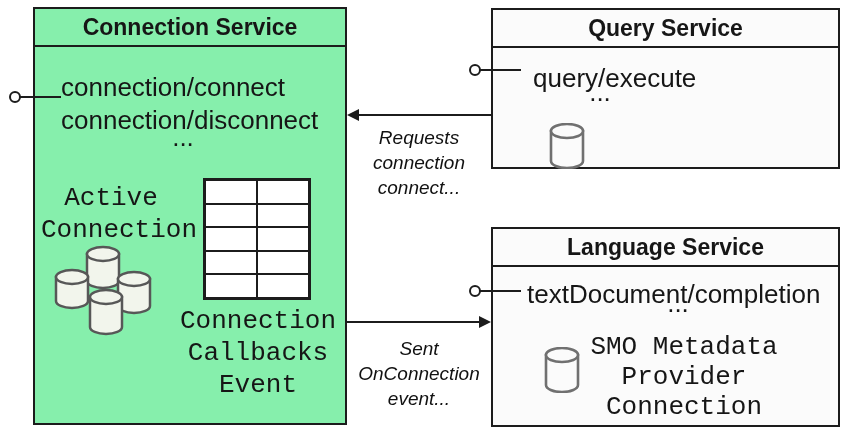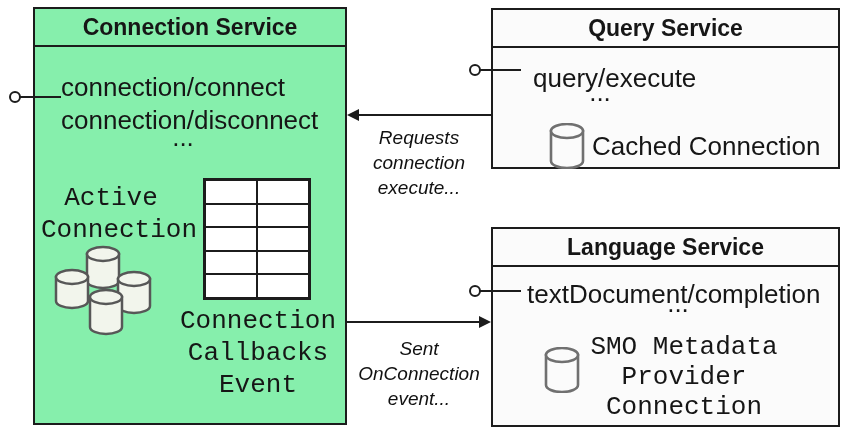--- a/index.html
+++ b/index.html
@@ -103,21 +103,20 @@
 
     <div class="t" style="left:40px;top:52px;">query/execute</div>
     <div class="ellipsis" style="left:32px;top:69px;width:150px;">...</div>
 
     <svg style="position:absolute;left:56px;top:113px;" width="36" height="46" viewBox="0 0 36 46">
       <g fill="#fbfbfb" stroke="#707070" stroke-width="2.6">
         <path d="M 2 8 L 2 38 A 16 7 0 0 0 34 38 L 34 8 Z"></path>
         <ellipse cx="18" cy="8" rx="16" ry="7"></ellipse>
       </g>
     </svg>
-    <div class="t" style="left:99px;top:120px;">Cached Connection</div>
   </div>
 
   <div class="box white" style="left:491px;top:227px;width:349px;height:200px;">
     <div class="box-header">
       <span>Language Service</span>
     </div>
 
     <div class="t" style="left:34px;top:49px;">textDocument/completion</div>
     <div class="ellipsis" style="left:105px;top:61px;width:160px;">...</div>
 
@@ -131,21 +130,21 @@
       <span class="ln">SMO Metadata</span>
       <span class="ln">Provider Connection</span>
     </div>
   </div>
 
   <div class="hline" style="left:357px;top:114px;width:134px;"></div>
   <div class="arrowhead left" style="left:347px;top:109px;"></div>
   <div class="lbl-italic" style="left:349px;top:125px;width:140px;">
     <span class="ln">Requests</span>
     <span class="ln">connection</span>
-    <span class="ln">execute...</span>
+    <span class="ln">connect...</span>
   </div>
 
   <div class="hline" style="left:347px;top:321px;width:133px;"></div>
   <div class="arrowhead right" style="left:479px;top:316px;"></div>
   <div class="lbl-italic" style="left:349px;top:336px;width:140px;">
     <span class="ln">Sent</span>
     <span class="ln">OnConnection</span>
     <span class="ln">event...</span>
   </div>
 

